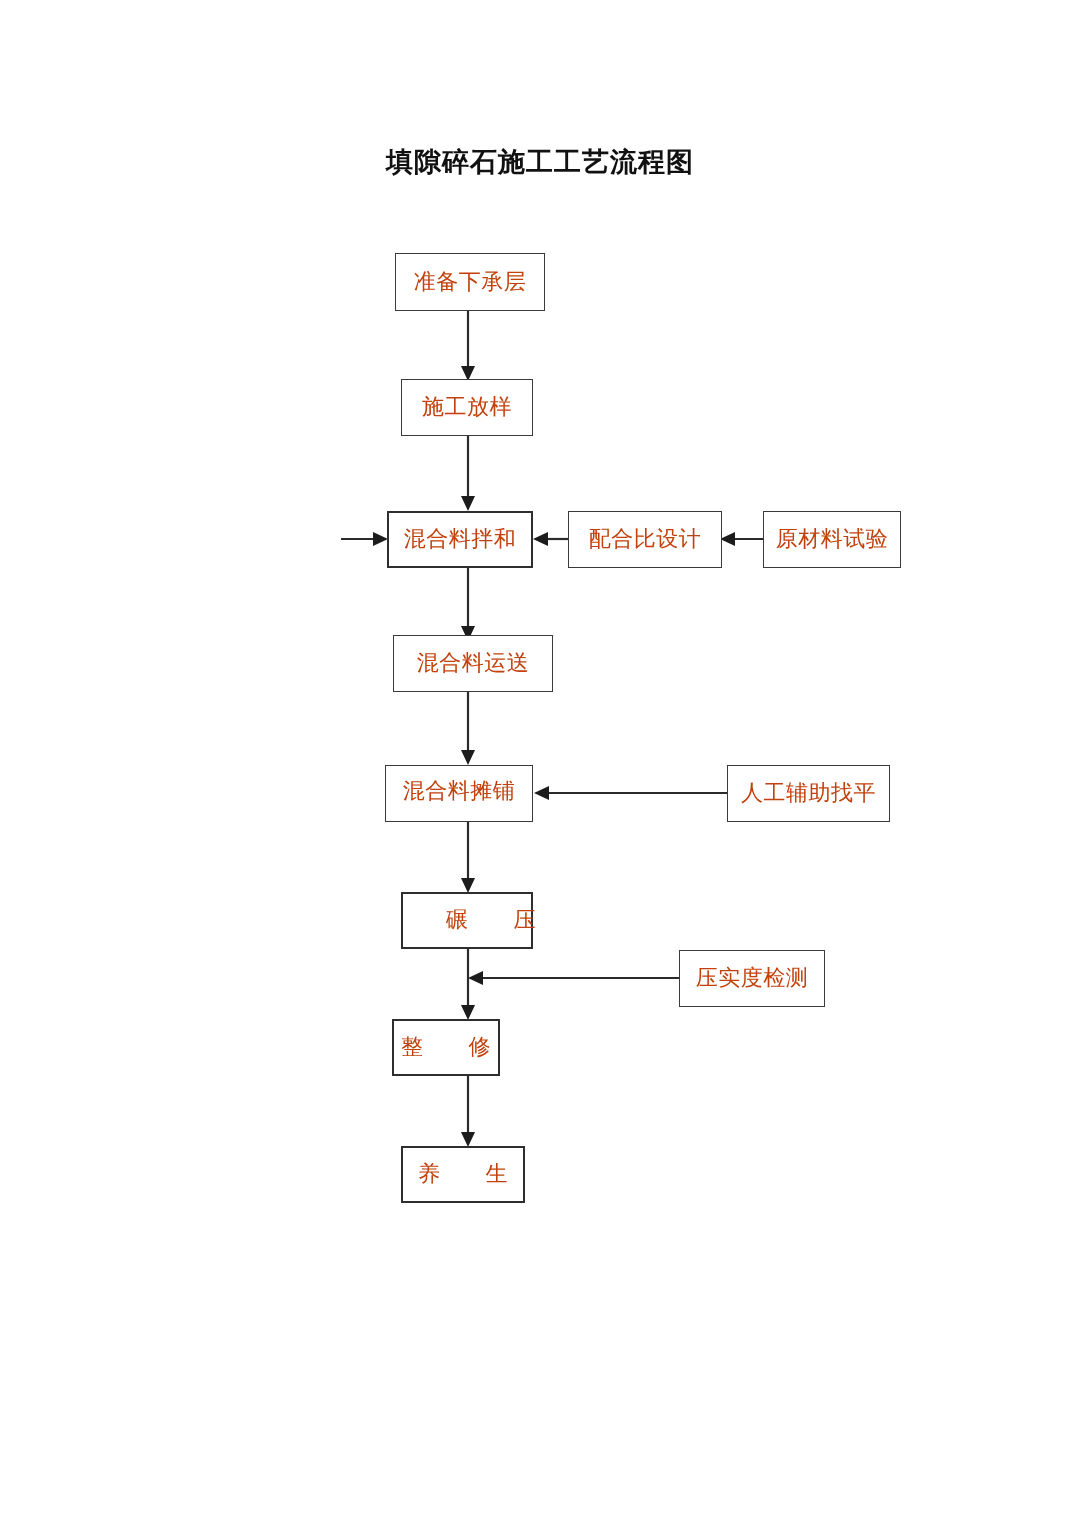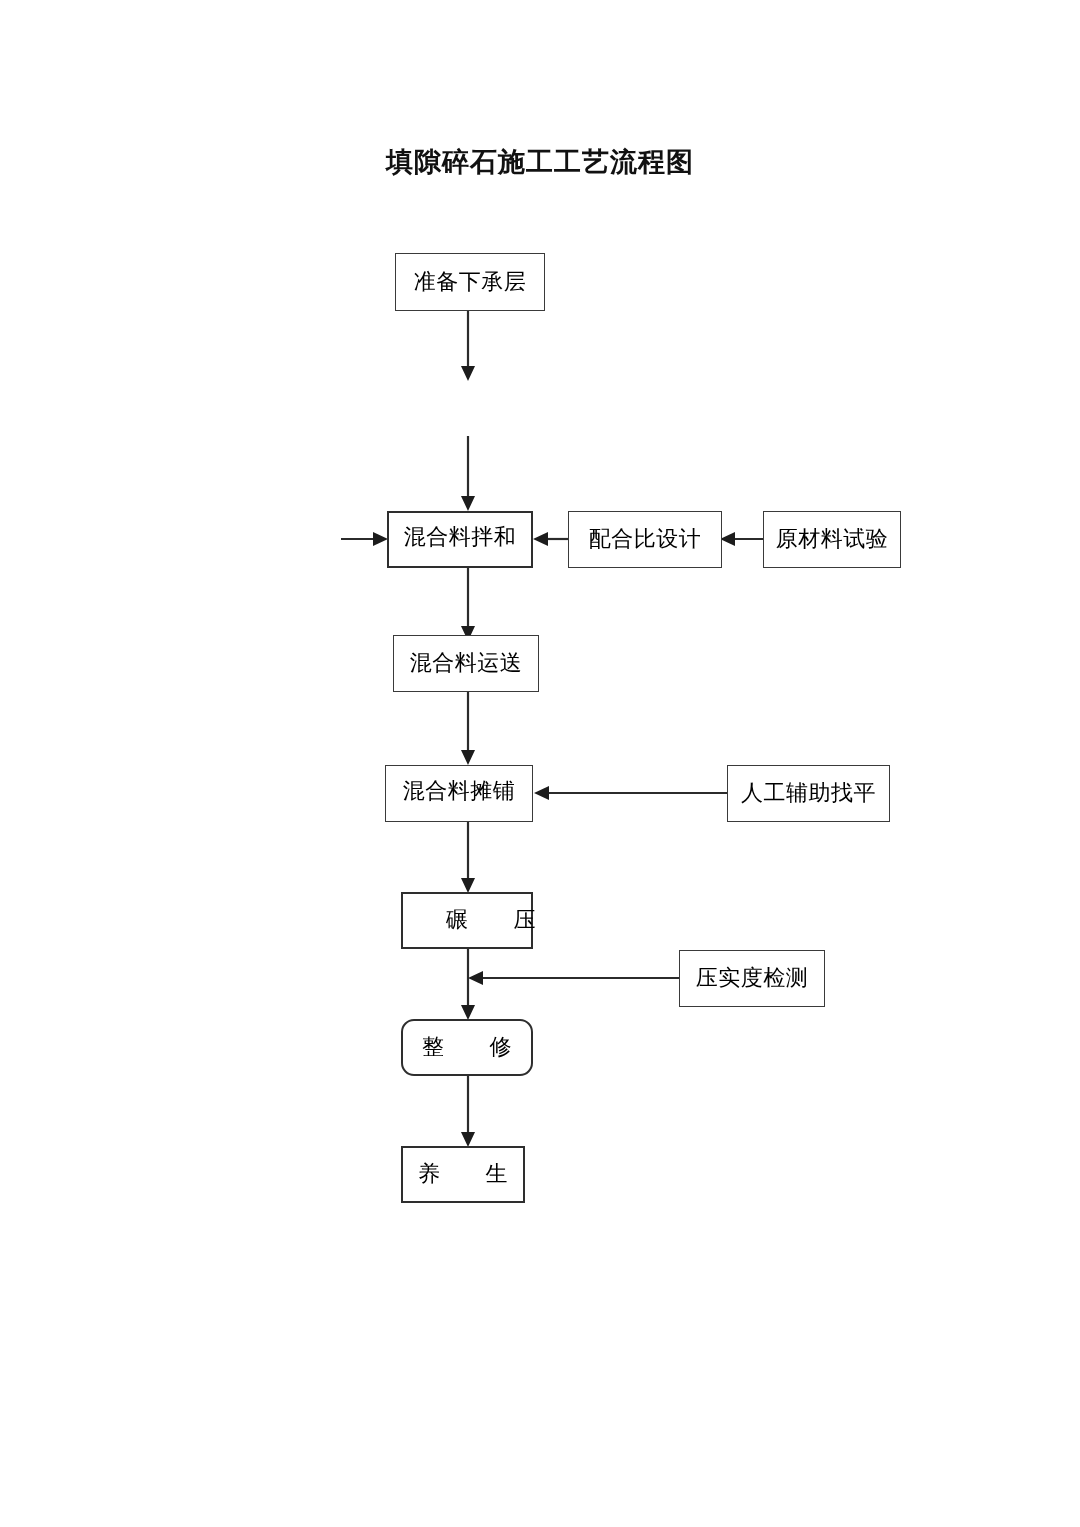--- a/index.html
+++ b/index.html
@@ -35,21 +35,21 @@
   .node {
     position: absolute;
     box-sizing: border-box;
     border: 1.6px solid #3a3a3a;
     background: #ffffff;
     display: flex;
     align-items: center;
     justify-content: center;
     font-size: 22px;
     line-height: 1.1;
-    color: #000000;
+    color: #c2410c;
     white-space: pre;
     letter-spacing: 0.5px;
     font-family: "Liberation Serif", "DejaVu Serif", serif;
   }
   .node.thick { border-width: 2px; border-color: #2e2e2e; }
   svg#edges {
     position: absolute;
     left: 0;
     top: 0;
     width: 1080px;
@@ -106,55 +106,58 @@
     <polygon class="arrowhead" points="468,978 483,971 483,985"></polygon>
 
     <line x1="468" y1="1075" x2="468" y2="1138"></line>
     <polygon class="arrowhead" points="468,1147 461,1132 475,1132"></polygon>
   </svg>
 
   <div class="node" style="left:395px; top:253px; width:150px; height:58px;">
     <span>准备下承层</span>
   </div>
 
+  <div class="node" style="left:401px; top:379px; width:132px; height:57px;">
+    <span>施工放样</span>
+  </div>
 
 
-  <div class="node thick" style="left:387px; top:511px; width:146px; height:57px;font-family:Liberation Mono, monospace;">
+  <div class="node thick" style="left:387px; top:511px; width:146px; height:57px;">
     <span>混合料拌和</span>
   </div>
 
   <div class="node" style="left:568px; top:511px; width:154px; height:57px;">
     <span>配合比设计</span>
   </div>
 
   <div class="node" style="left:763px; top:511px; width:138px; height:57px;">
     <span>原材料试验</span>
   </div>
 
-  <div class="node" style="left:393px; top:635px; width:146px; height:57px;">
+  <div class="node" style="left:393px; top:635px; width:160px; height:57px;">
     <span>混合料运送</span>
   </div>
 
   <div class="node" style="left:385px; top:765px; width:148px; height:57px;font-family:Liberation Mono, monospace;">
     <span>混合料摊铺</span>
   </div>
 
   <div class="node" style="left:727px; top:765px; width:163px; height:57px;">
     <span>人工辅助找平</span>
   </div>
 
   <div class="node thick" style="left:401px; top:892px; width:132px; height:57px;padding-left:48px;">
     <span>碾　　压</span>
   </div>
 
   <div class="node" style="left:679px; top:950px; width:146px; height:57px;">
     <span>压实度检测</span>
   </div>
 
-  <div class="node thick" style="left:401px; top:1019px; width:132px; height:57px;border-radius:13px;">
+  <div class="node thick" style="left:392px; top:1019px; width:108px; height:57px;">
     <span>整　　修</span>
   </div>
 
   <div class="node thick" style="left:401px; top:1146px; width:124px; height:57px;">
     <span>养　　生</span>
   </div>
 
 </div>
 
 </body></html>

